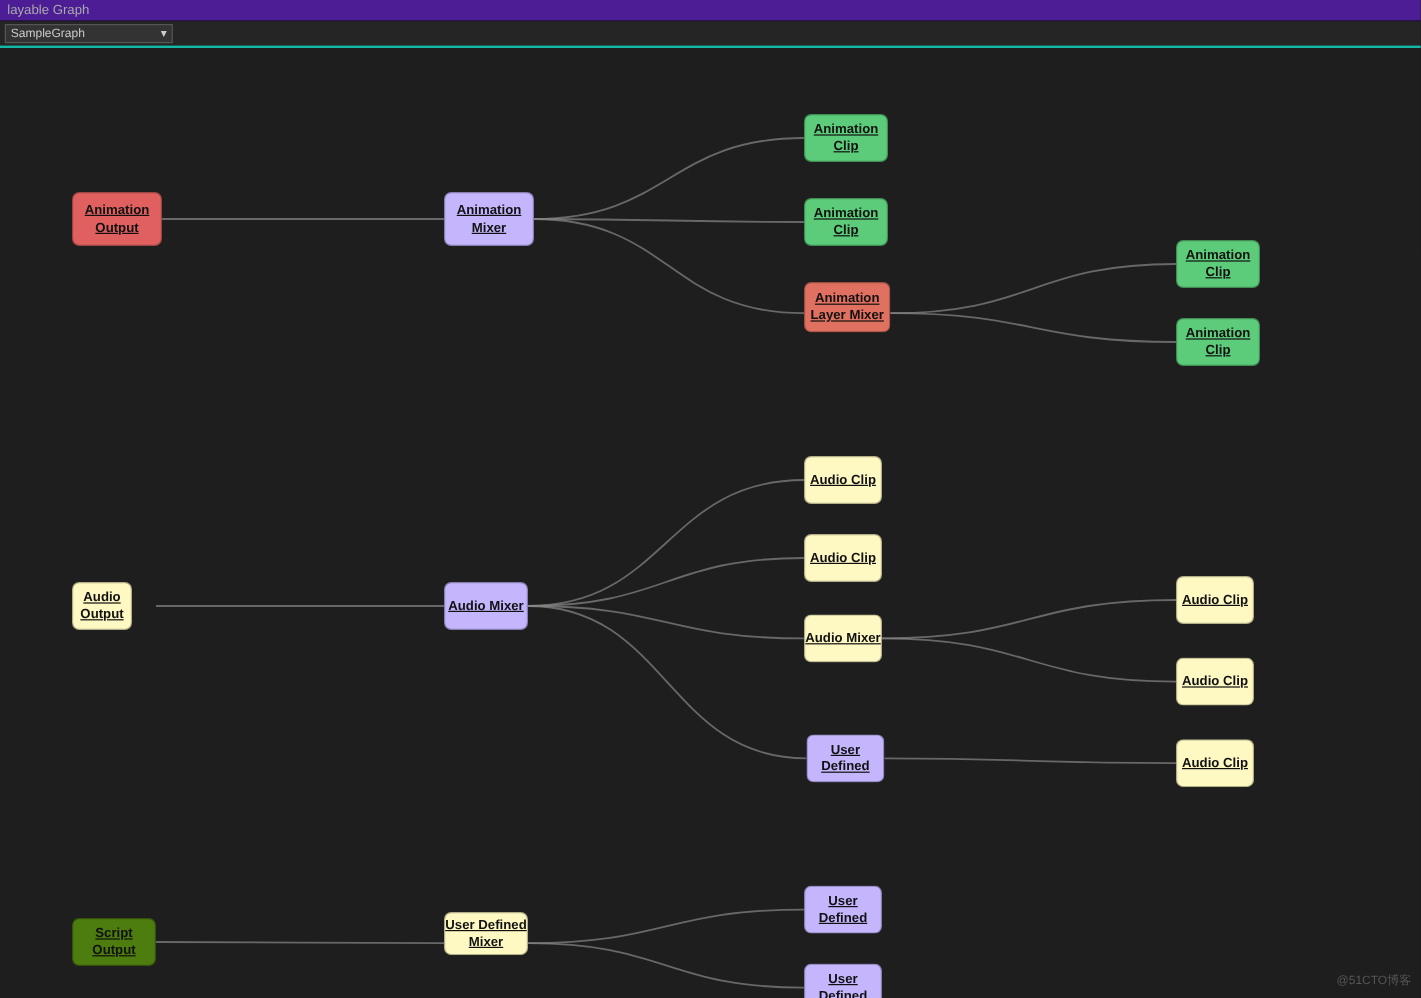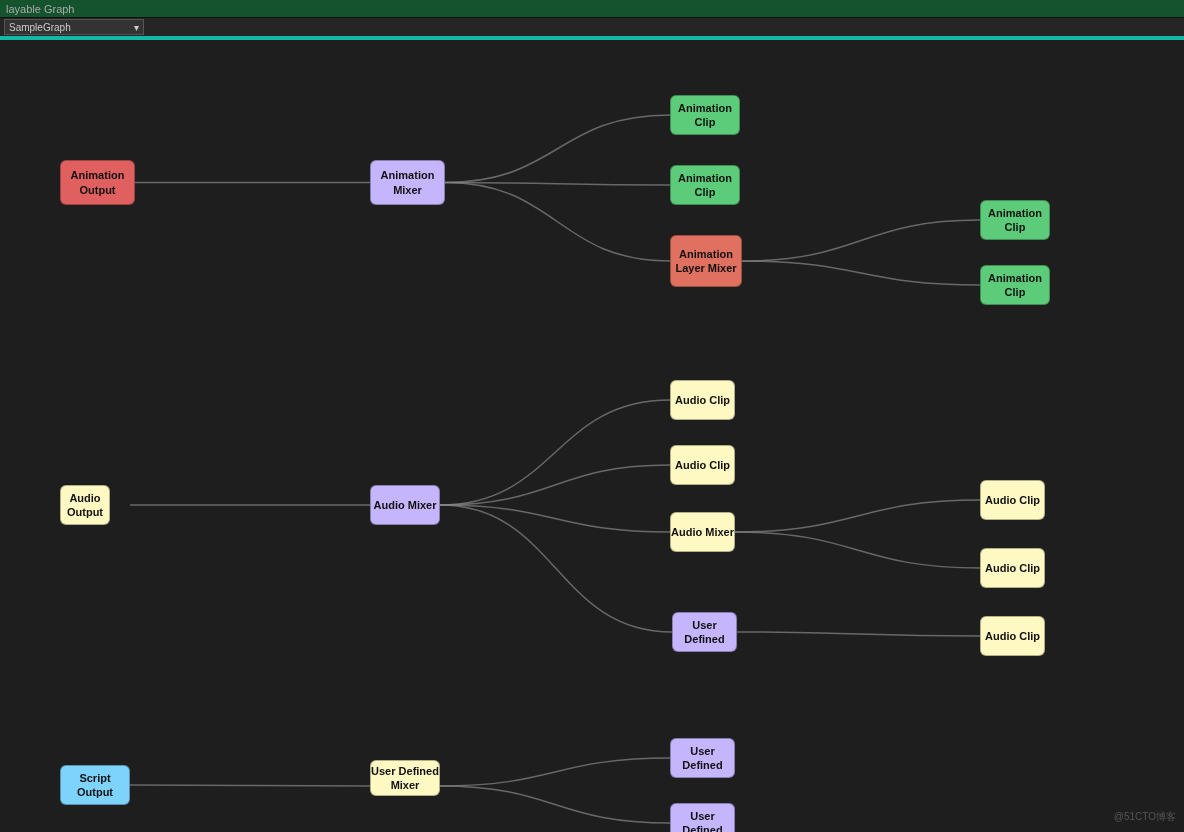--- a/index.html
+++ b/index.html
@@ -7,38 +7,38 @@
       width: 1184px;
       height: 832px;
       background: #1e1e1e;
       font-family: Arial, sans-serif;
       overflow: hidden;
       position: relative;
     }
     .title-bar {
       width: 100%;
       height: 18px;
-      background: #14532d;
+      background: #4c1d95;
       display: flex;
       align-items: center;
       padding: 0 6px;
       border-bottom: 1px solid #111;
     }
     .title-bar-text {
       color: #aaa;
       font-size: 11px;
     }
     .toolbar {
       width: 100%;
       height: 22px;
       background: #252525;
       display: flex;
       align-items: center;
       padding: 0 4px;
-      border-bottom: 4px solid #14b8a6;
+      border-bottom: 2px solid #14b8a6;
     }
     .dropdown {
       background: #333;
       border: 1px solid #555;
       color: #ccc;
       font-size: 10px;
       padding: 1px 4px;
       width: 140px;
       display: flex;
       align-items: center;
@@ -66,27 +66,28 @@
       display: flex;
       align-items: center;
       justify-content: center;
       text-align: center;
       font-size: 11px;
       font-weight: bold;
       color: #111;
       line-height: 1.3;
       cursor: pointer;
       border: 1.5px solid rgba(0,0,0,0.3);
+      text-decoration: underline;
     }
     .node-red { background: #e06060; }
     .node-cyan { background: #c4b5fd; }
     .node-green { background: #5dcc7a; }
     .node-salmon { background: #e07060; }
     .node-yellow { background: #fef9c3; }
-    .node-blue { background: #7dd3fc; }
+    .node-blue { background: #4d7c0f; }
     .watermark {
       position: absolute;
       bottom: 8px;
       right: 8px;
       color: #555;
       font-size: 10px;
     }
   </style>
 </head>
 <body>
@@ -123,21 +124,21 @@
     </svg>
   <div id="nodes-container">
       <div class="node node-red" style="left: 60px; top: 120px; width: 75px; height: 45px;">Animation
 Output</div>
       <div class="node node-cyan" style="left: 370px; top: 120px; width: 75px; height: 45px;">Animation
 Mixer</div>
       <div class="node node-green" style="left: 670px; top: 55px; width: 70px; height: 40px;">Animation
 Clip</div>
       <div class="node node-green" style="left: 670px; top: 125px; width: 70px; height: 40px;">Animation
 Clip</div>
-      <div class="node node-salmon" style="left: 670px; top: 195px; width: 72px; height: 52px;">Animation
+      <div class="node node-salmon" style="left: 670px; top: 195px; width: 72px; height: 42px;">Animation
 Layer
 Mixer</div>
       <div class="node node-green" style="left: 980px; top: 160px; width: 70px; height: 40px;">Animation
 Clip</div>
       <div class="node node-green" style="left: 980px; top: 225px; width: 70px; height: 40px;">Animation
 Clip</div>
       <div class="node node-yellow" style="left: 60px; top: 445px; width: 50px; height: 40px;">Audio
 Output</div>
       <div class="node node-cyan" style="left: 370px; top: 445px; width: 70px; height: 40px;">Audio
 Mixer</div>

